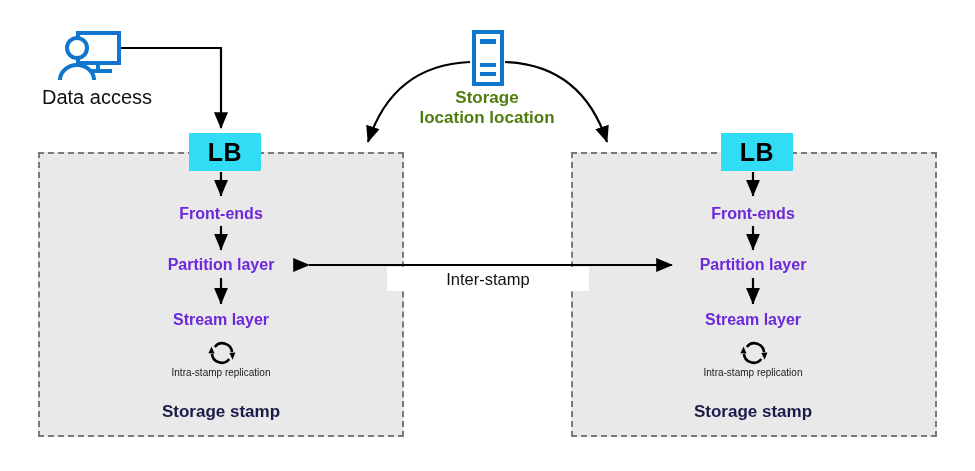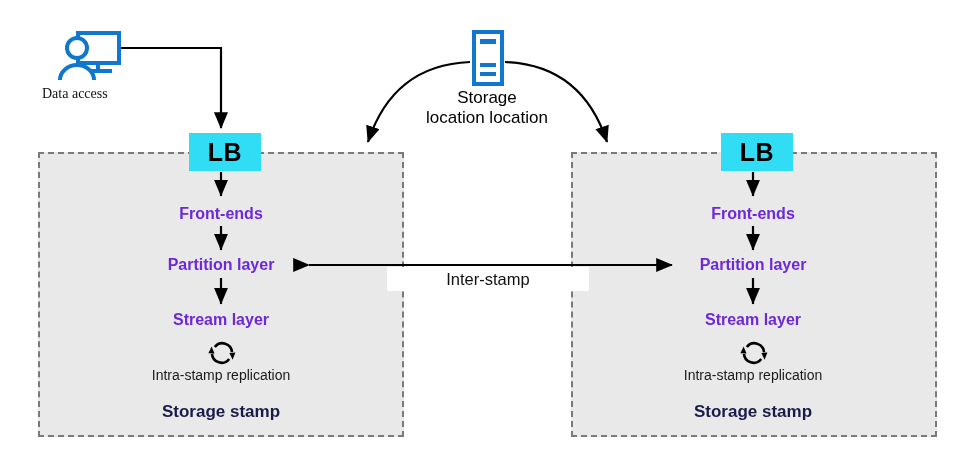--- a/index.html
+++ b/index.html
@@ -57,44 +57,43 @@
     color: #1B1B49;
     font-size: 17px;
     font-weight: 700;
     white-space: nowrap;
     transform: translateX(-50%);
     z-index: 5;
   }
   .intra-label {
     position: absolute;
     color: #1a1a1a;
-    font-size: 14px;
+    font-size: 10px;
     font-weight: 400;
     white-space: nowrap;
     transform: translateX(-50%);
     z-index: 5;
   }
   .caption-blue {
     position: absolute;
-    color: #000000;
+    color: #4d7c0f;
     font-size: 17px;
-    font-weight: 400;
+    font-weight: 700;
     text-align: center;
     line-height: 20px;
     transform: translateX(-50%);
     z-index: 5;
   }
   .caption-dark {
     position: absolute;
     color: #111111;
-    font-size: 14px;
+    font-size: 20px;
     font-weight: 400;
     white-space: nowrap;
     z-index: 5;
-    font-family: Liberation Serif, serif;
   }
   .geo-label {
     position: absolute;
     color: #111111;
     font-size: 16.5px;
     font-weight: 400;
     text-align: center;
     line-height: 22px;
     transform: translateX(-50%);
     background: #ffffff;

